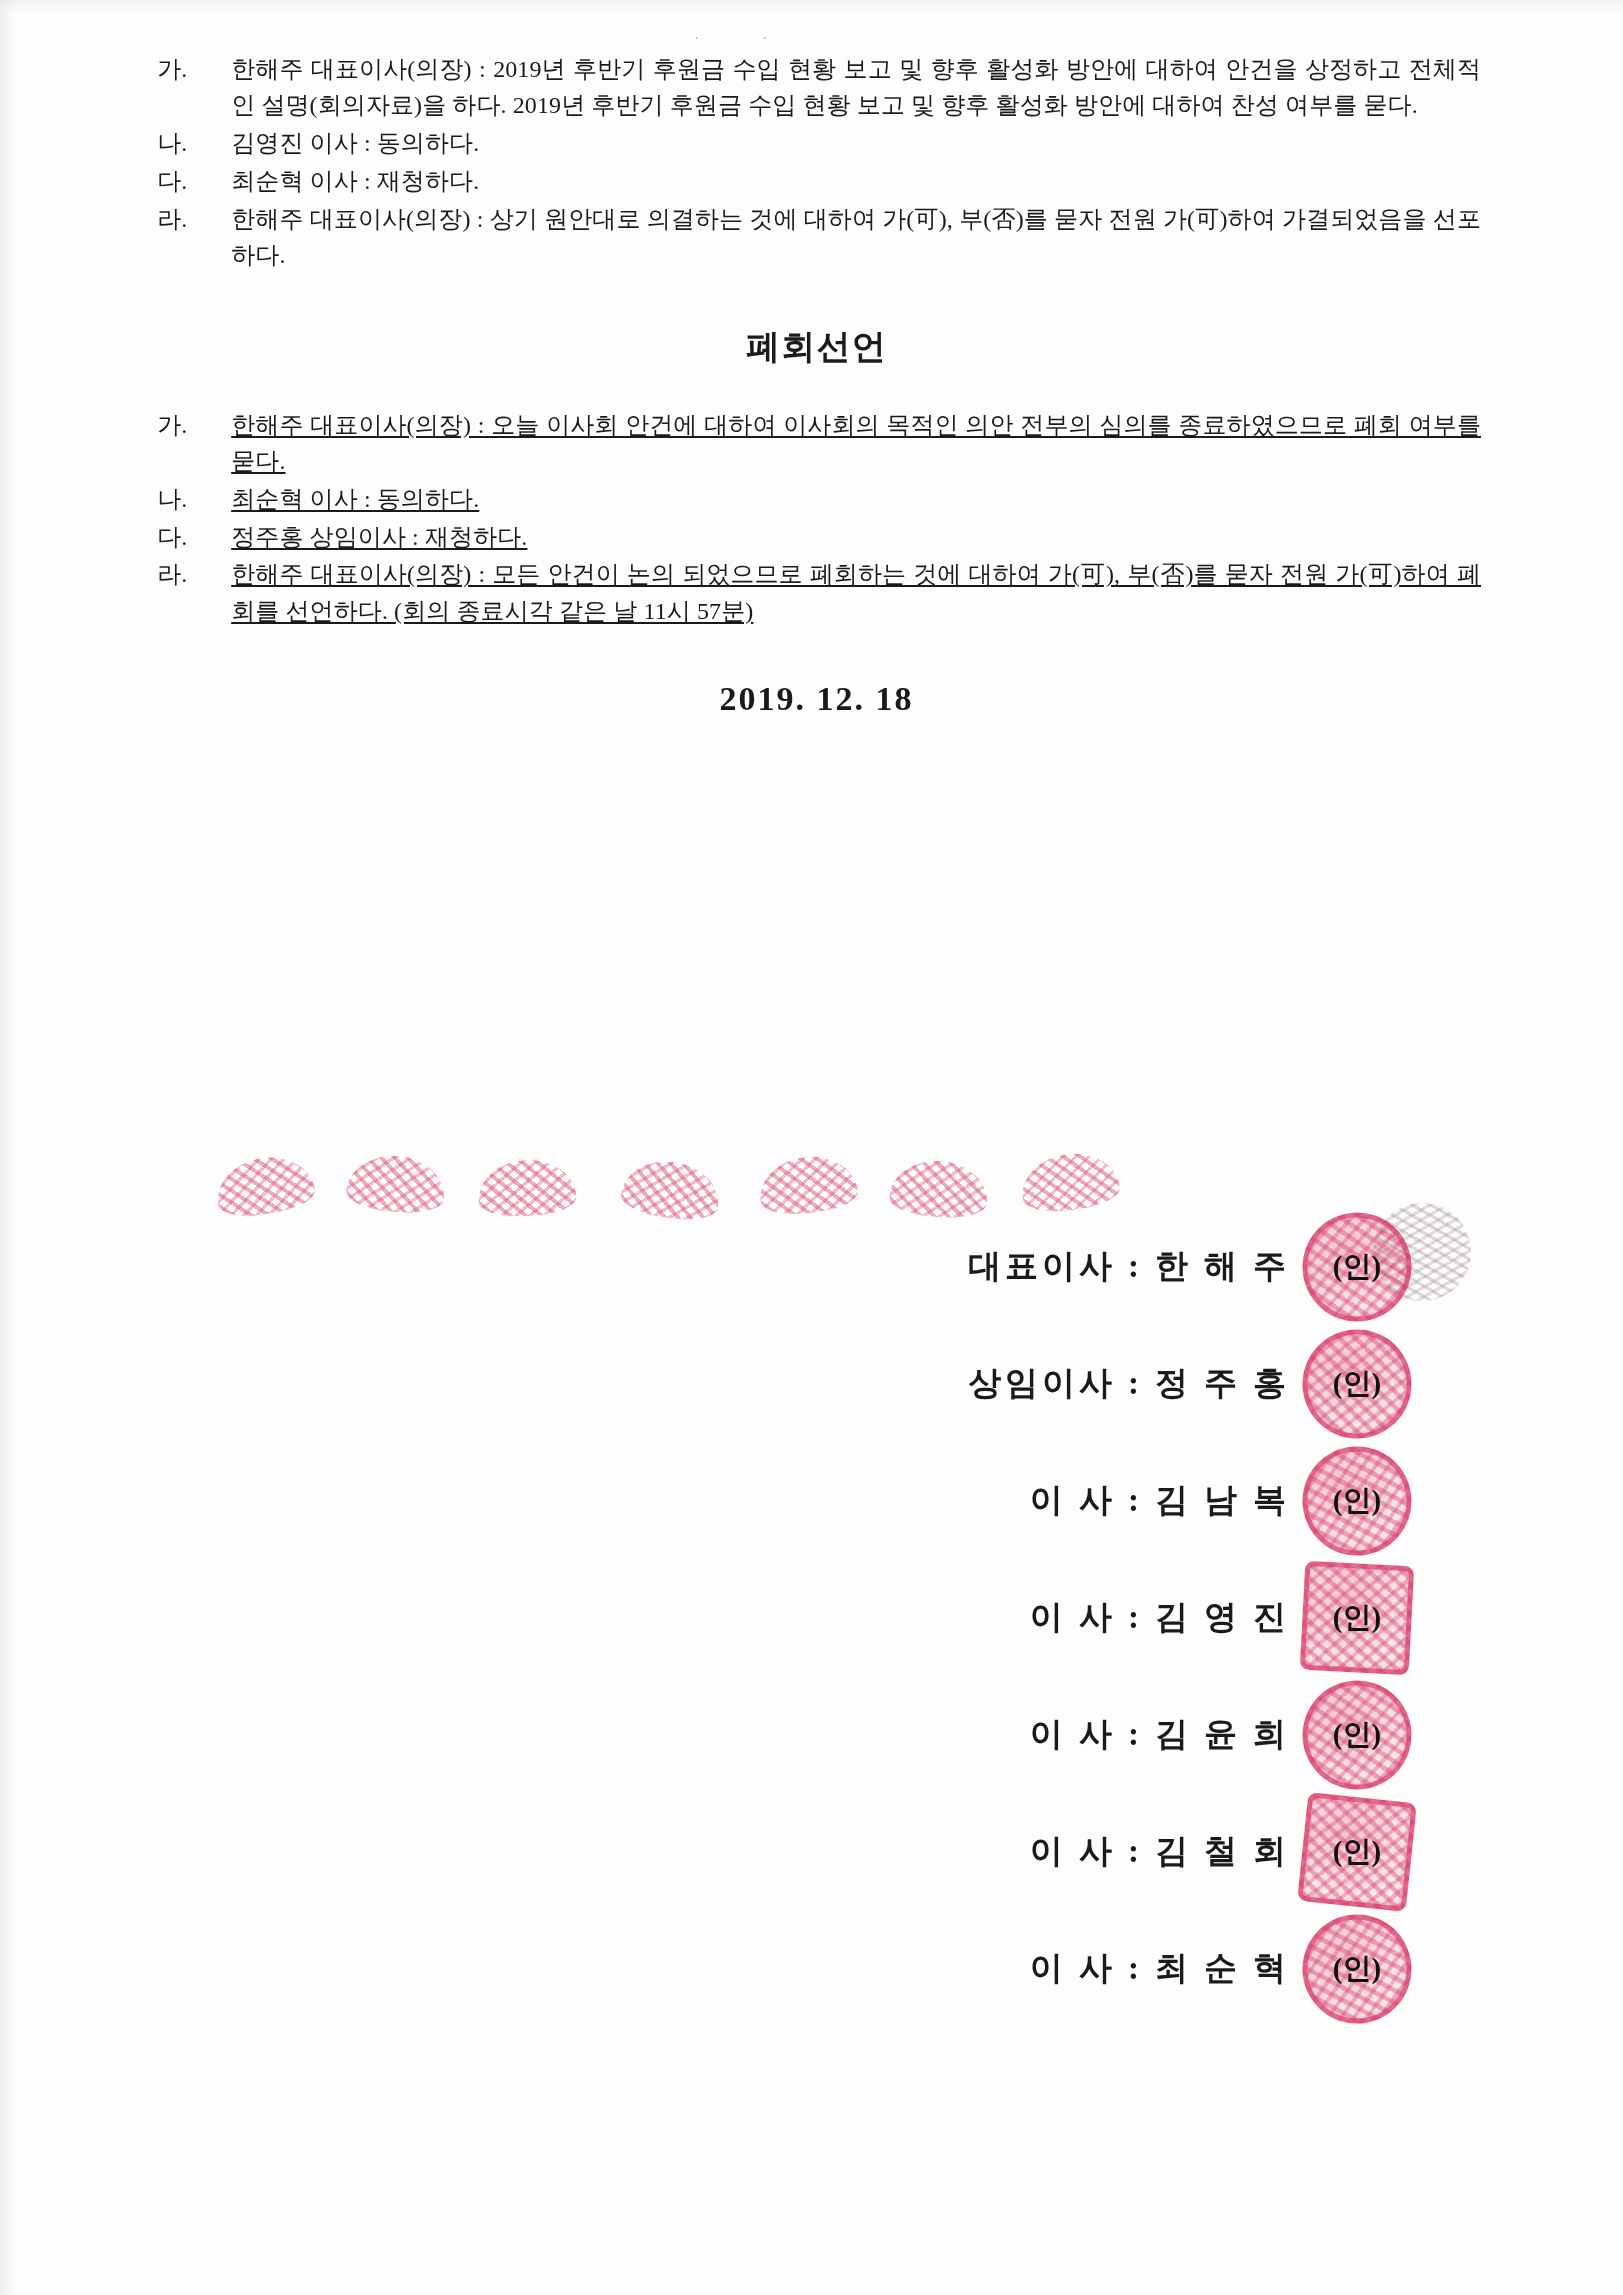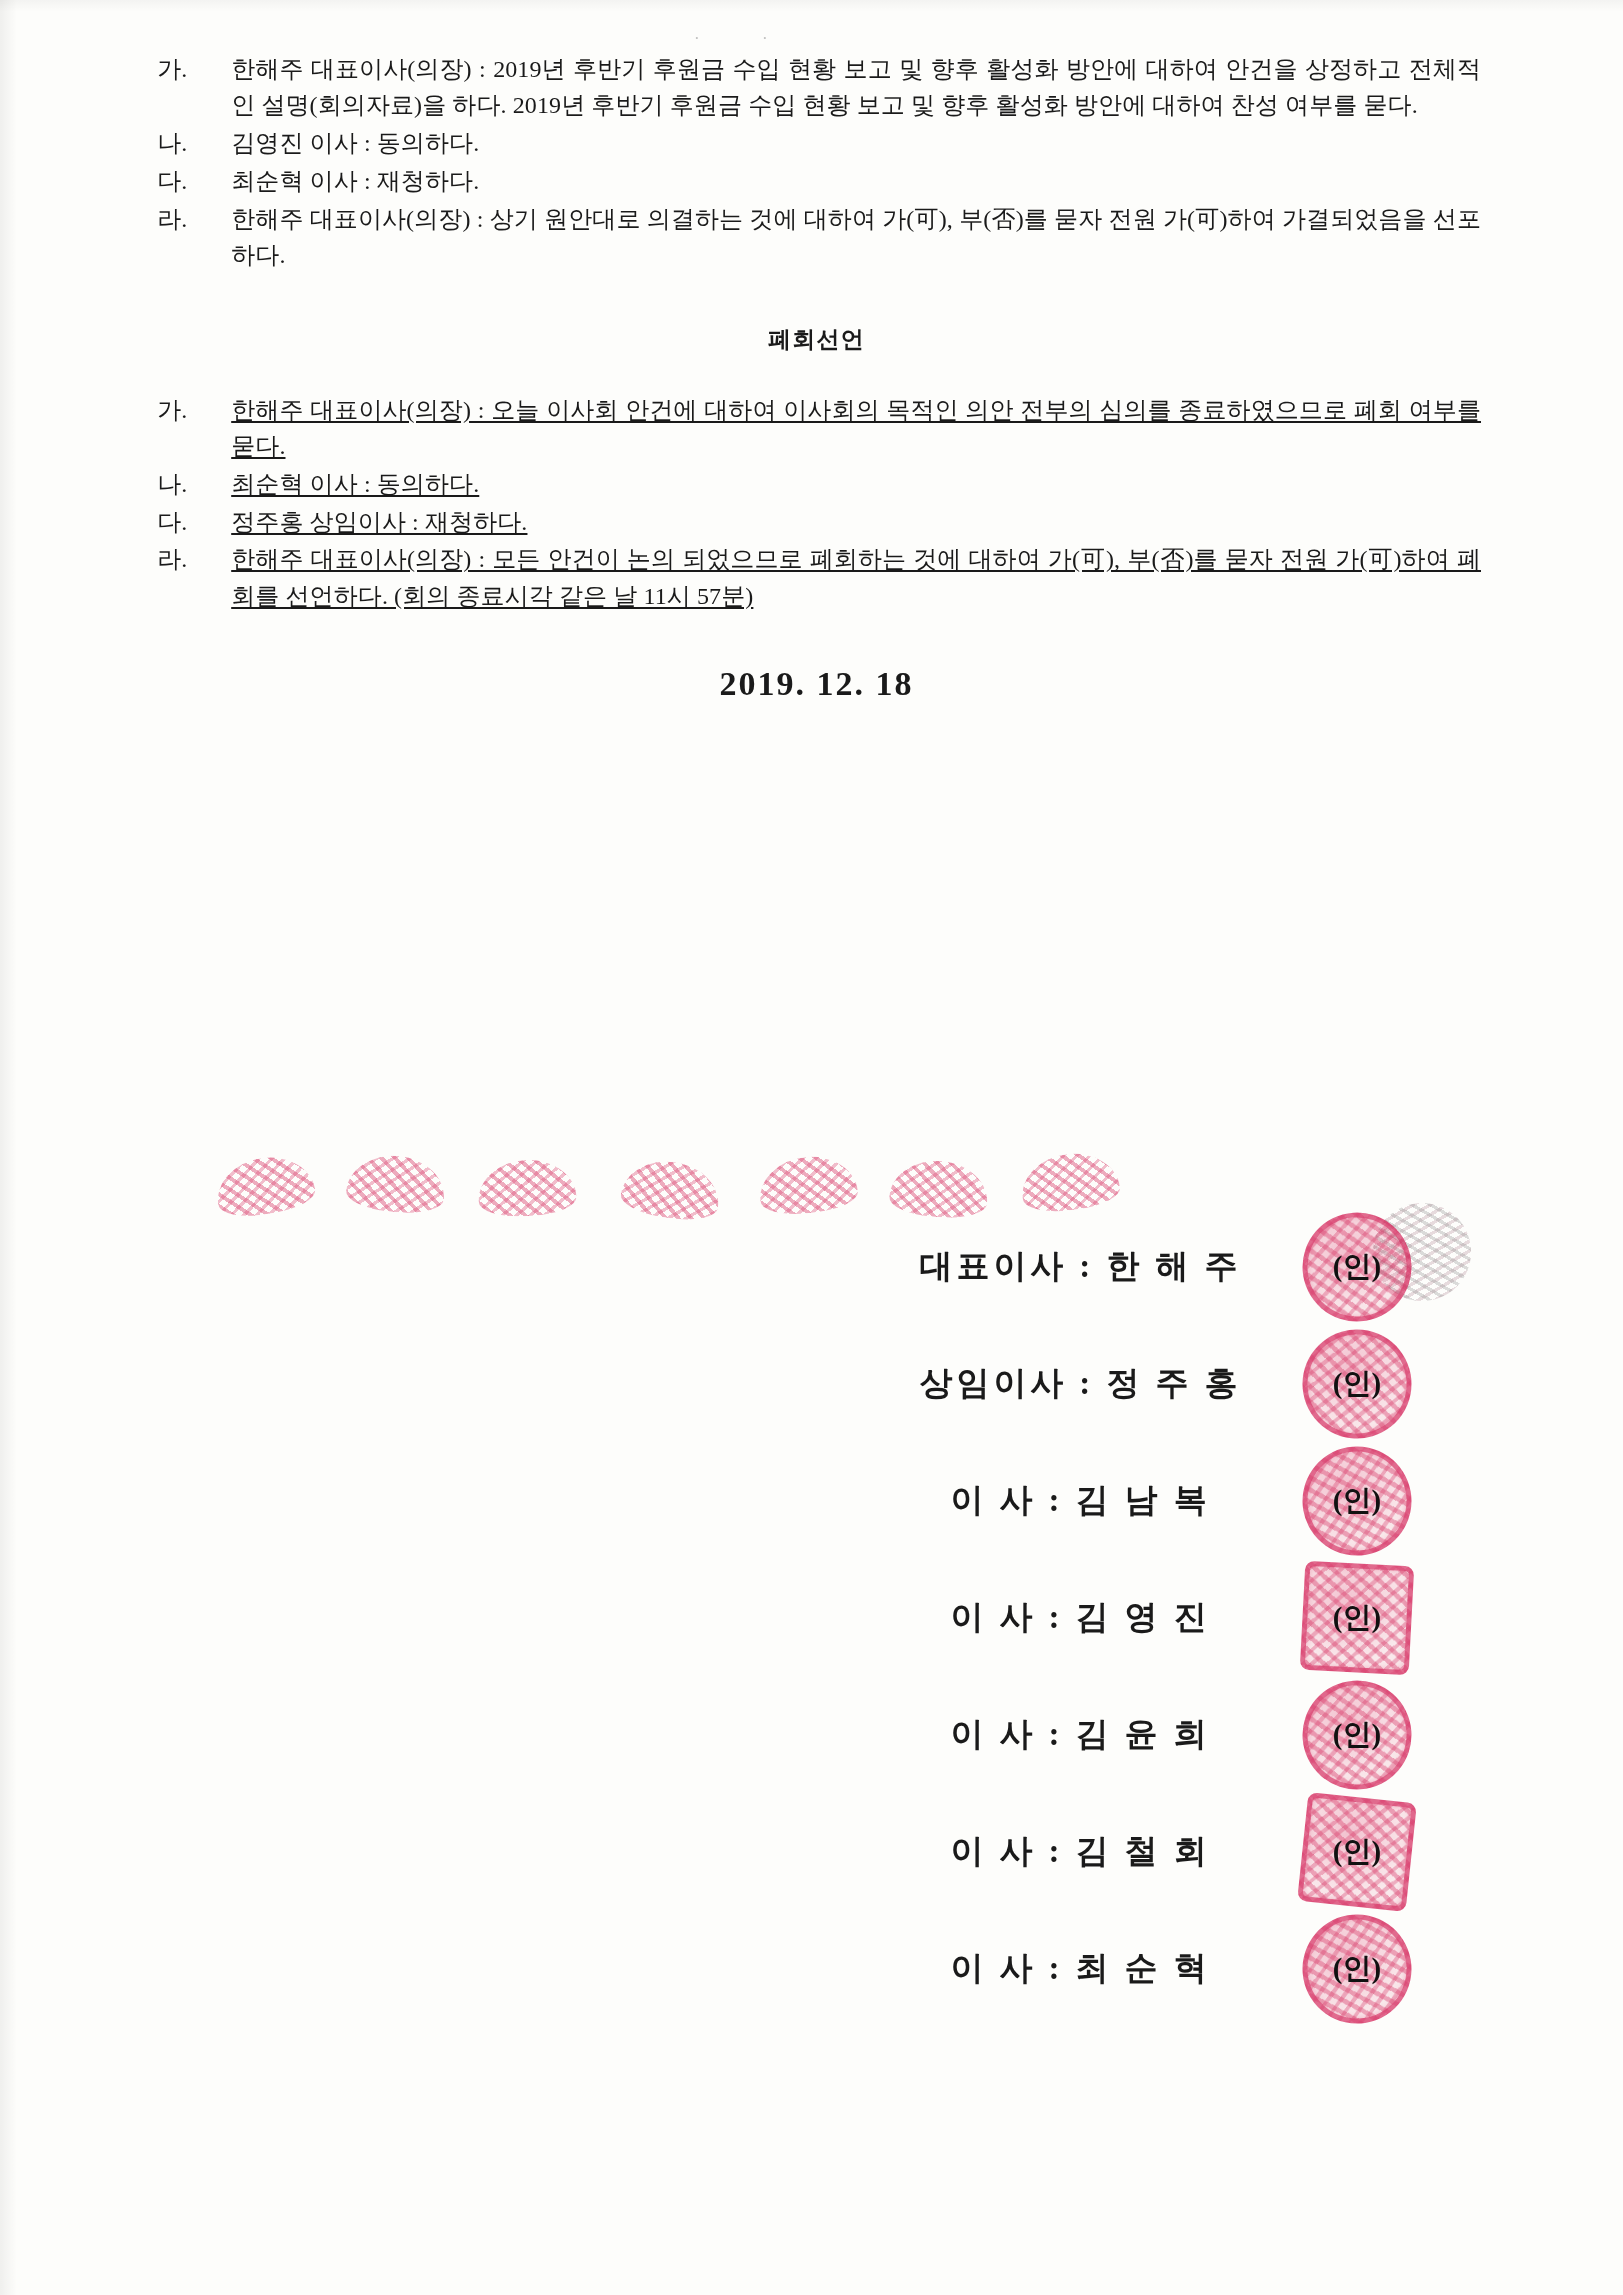--- a/index.html
+++ b/index.html
@@ -92,21 +92,21 @@
     flex: 1 1 auto;
     text-align: justify;
     margin-left: 26px;
   }
 
   .section-a { margin-top: 51px; }
 
   
   .sub-heading {
     text-align: center;
-    font-size: 23px;
+    font-size: 34px;
     font-weight: 700;
     margin: 50px 0 37px 0;
     letter-spacing: 1.3px;
   }
 
   .underline { text-decoration: underline; text-underline-offset: 3.3px; }
 
   
   .closing {
     font-size: 24px;
@@ -138,21 +138,21 @@
     display: flex;
     align-items: center;
     justify-content: flex-start;
   }
   .sign-role {
     font-size: 33px;
     font-weight: 700;
     letter-spacing: 3.9px;
     white-space: nowrap;
     width: 419px;
-    text-align: center;
+    text-align: right;
     padding-right: 14.4px;
   }
   .seal-wrap {
     position: relative;
     width: 105px;
     height: 105px;
     flex: 0 0 105px;
   }
   .seal-text {
     position: absolute;

